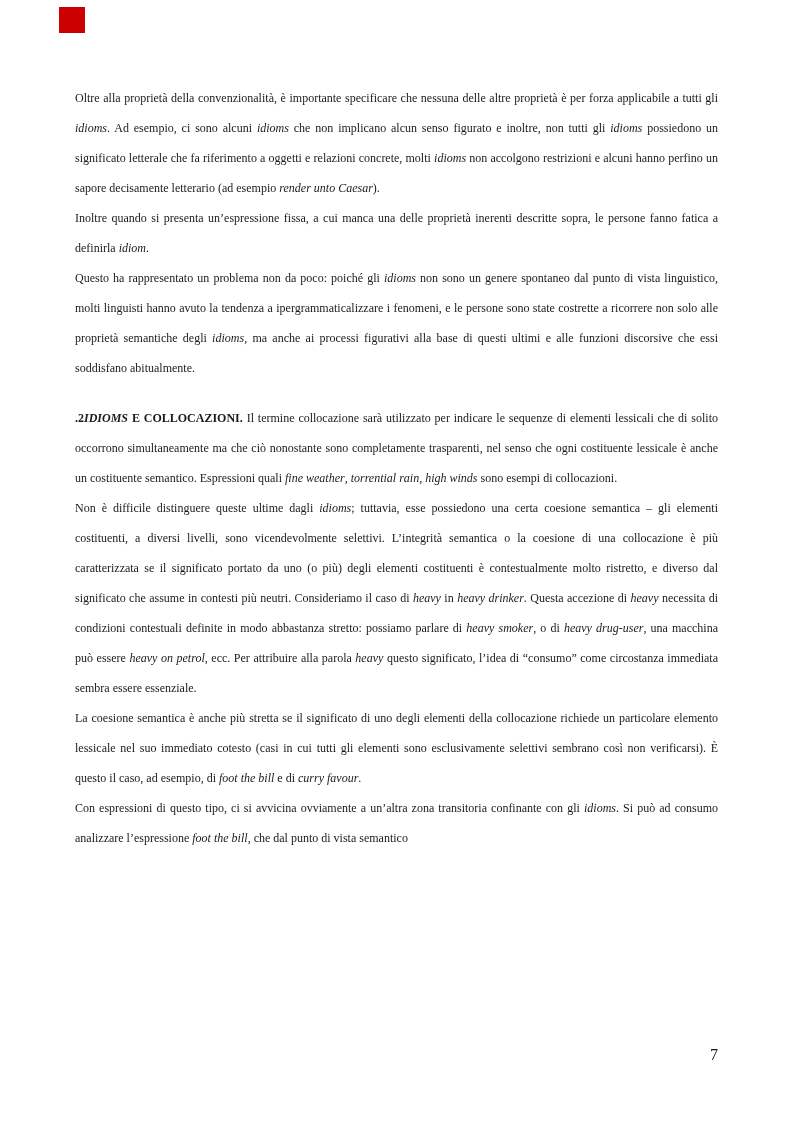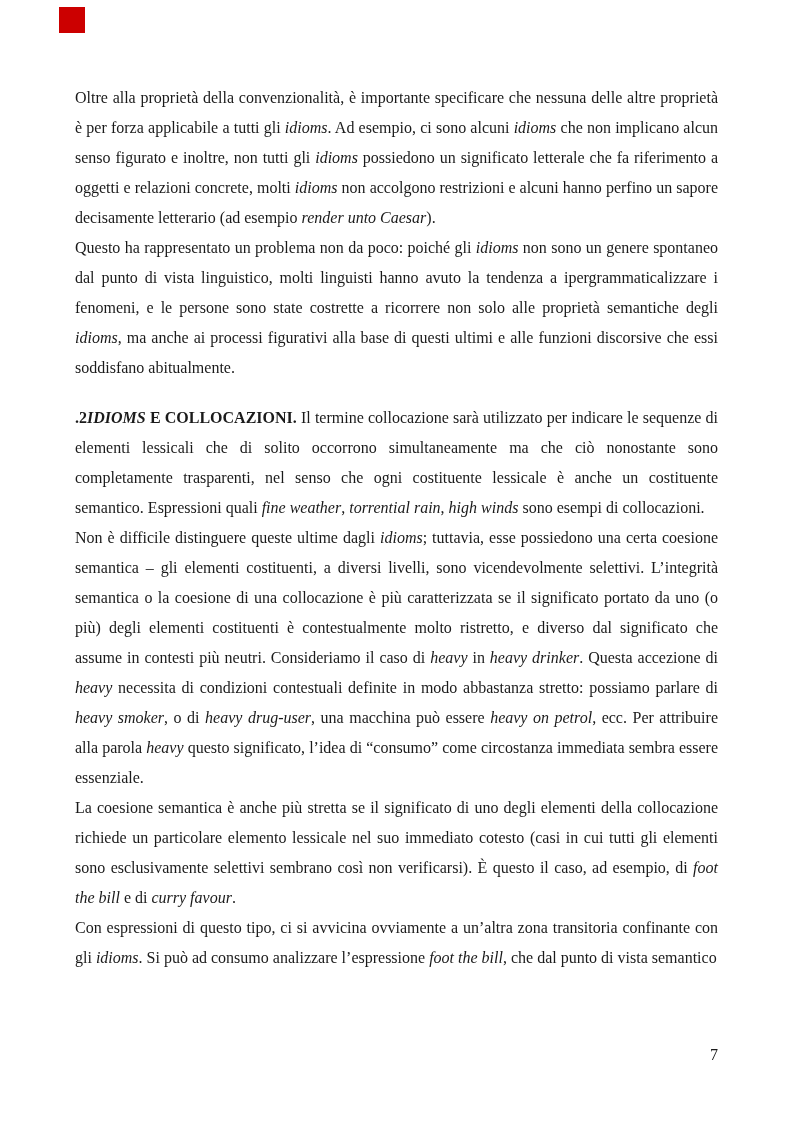--- a/index.html
+++ b/index.html
@@ -22,21 +22,21 @@
     top: 7px;
     width: 26px;
     height: 26px;
   }
   .content {
     position: absolute;
     left: 75px;
     top: 83px;
     width: 643px;
     color: #1a1a1a;
-    font-size: 16px;
+    font-size: 12px;
     line-height: 30px;
     text-align: justify;
   }
   p.para {
     margin: 0;
     padding: 0;
   }
   p.para.spaced {
     margin-top: 20px;
   }
@@ -55,20 +55,21 @@
     line-height: 30px;
   }
 </style>
 </head>
 <body>
 
 <div class="page" style="background: rgb(255, 255, 255);">
   <div class="marker" style="background: rgb(204, 0, 0);"></div>
   <div class="content" id="doc-body" style="color: rgb(26, 26, 26);">
       <p class="para"><span class="seg-normal">Oltre alla proprietà della convenzionalità, è importante specificare che nessuna delle altre proprietà è per forza applicabile a tutti gli </span><span class="seg-italic">idioms</span><span class="seg-normal">. Ad esempio, ci sono alcuni </span><span class="seg-italic">idioms</span><span class="seg-normal"> che non implicano alcun senso figurato e inoltre, non tutti gli </span><span class="seg-italic">idioms</span><span class="seg-normal"> possiedono un significato letterale che fa riferimento a oggetti e relazioni concrete, molti </span><span class="seg-italic">idioms</span><span class="seg-normal"> non accolgono restrizioni e alcuni hanno perfino un sapore decisamente letterario (ad esempio </span><span class="seg-italic">render unto Caesar</span><span class="seg-normal">).</span></p>
+      <p class="para"><span class="seg-normal">Inoltre quando si presenta un’espressione fissa, a cui manca una delle proprietà inerenti descritte sopra, le persone fanno fatica a definirla </span><span class="seg-italic">idiom</span><span class="seg-normal">.</span></p>
       <p class="para"><span class="seg-normal">Questo ha rappresentato un problema non da poco: poiché gli </span><span class="seg-italic">idioms</span><span class="seg-normal"> non sono un genere spontaneo dal punto di vista linguistico, molti linguisti hanno avuto la tendenza a ipergrammaticalizzare i fenomeni, e le persone sono state costrette a ricorrere non solo alle proprietà semantiche degli </span><span class="seg-italic">idioms</span><span class="seg-normal">, ma anche ai processi figurativi alla base di questi ultimi e alle funzioni discorsive che essi soddisfano abitualmente.</span></p>
       <p class="para spaced"><span class="seg-bold">.2</span><span class="seg-bold-italic">IDIOMS</span><span class="seg-bold"> E COLLOCAZIONI.</span><span class="seg-normal"> Il termine collocazione sarà utilizzato per indicare le sequenze di elementi lessicali che di solito occorrono simultaneamente ma che ciò nonostante sono completamente trasparenti, nel senso che ogni costituente lessicale è anche un costituente semantico. Espressioni quali </span><span class="seg-italic">fine weather</span><span class="seg-normal">, </span><span class="seg-italic">torrential rain</span><span class="seg-normal">, </span><span class="seg-italic">high winds</span><span class="seg-normal"> sono esempi di collocazioni.</span></p>
       <p class="para"><span class="seg-normal">Non è difficile distinguere queste ultime dagli </span><span class="seg-italic">idioms</span><span class="seg-normal">; tuttavia, esse possiedono una certa coesione semantica – gli elementi costituenti, a diversi livelli, sono vicendevolmente selettivi. L’integrità semantica o la coesione di una collocazione è più caratterizzata se il significato portato da uno (o più) degli elementi costituenti è contestualmente molto ristretto, e diverso dal significato che assume in contesti più neutri. Consideriamo il caso di </span><span class="seg-italic">heavy</span><span class="seg-normal"> in </span><span class="seg-italic">heavy drinker</span><span class="seg-normal">. Questa accezione di </span><span class="seg-italic">heavy</span><span class="seg-normal"> necessita di condizioni contestuali definite in modo abbastanza stretto: possiamo parlare di </span><span class="seg-italic">heavy smoker</span><span class="seg-normal">, o di </span><span class="seg-italic">heavy drug-user</span><span class="seg-normal">, una macchina può essere </span><span class="seg-italic">heavy on petrol</span><span class="seg-normal">, ecc. Per attribuire alla parola </span><span class="seg-italic">heavy</span><span class="seg-normal"> questo significato, l’idea di “consumo” come circostanza immediata sembra essere essenziale.</span></p>
       <p class="para"><span class="seg-normal">La coesione semantica è anche più stretta se il significato di uno degli elementi della collocazione richiede un particolare elemento lessicale nel suo immediato cotesto (casi in cui tutti gli elementi sono esclusivamente selettivi sembrano così non verificarsi). È questo il caso, ad esempio, di </span><span class="seg-italic">foot the bill</span><span class="seg-normal"> e di </span><span class="seg-italic">curry favour</span><span class="seg-normal">.</span></p>
       <p class="para"><span class="seg-normal">Con espressioni di questo tipo, ci si avvicina ovviamente a un’altra zona transitoria confinante con gli </span><span class="seg-italic">idioms</span><span class="seg-normal">. Si può ad consumo analizzare l’espressione </span><span class="seg-italic">foot the bill</span><span class="seg-normal">, che dal punto di vista semantico</span></p>
     </div>
   <div class="page-number">7</div>
 </div>
 
 </body></html>

